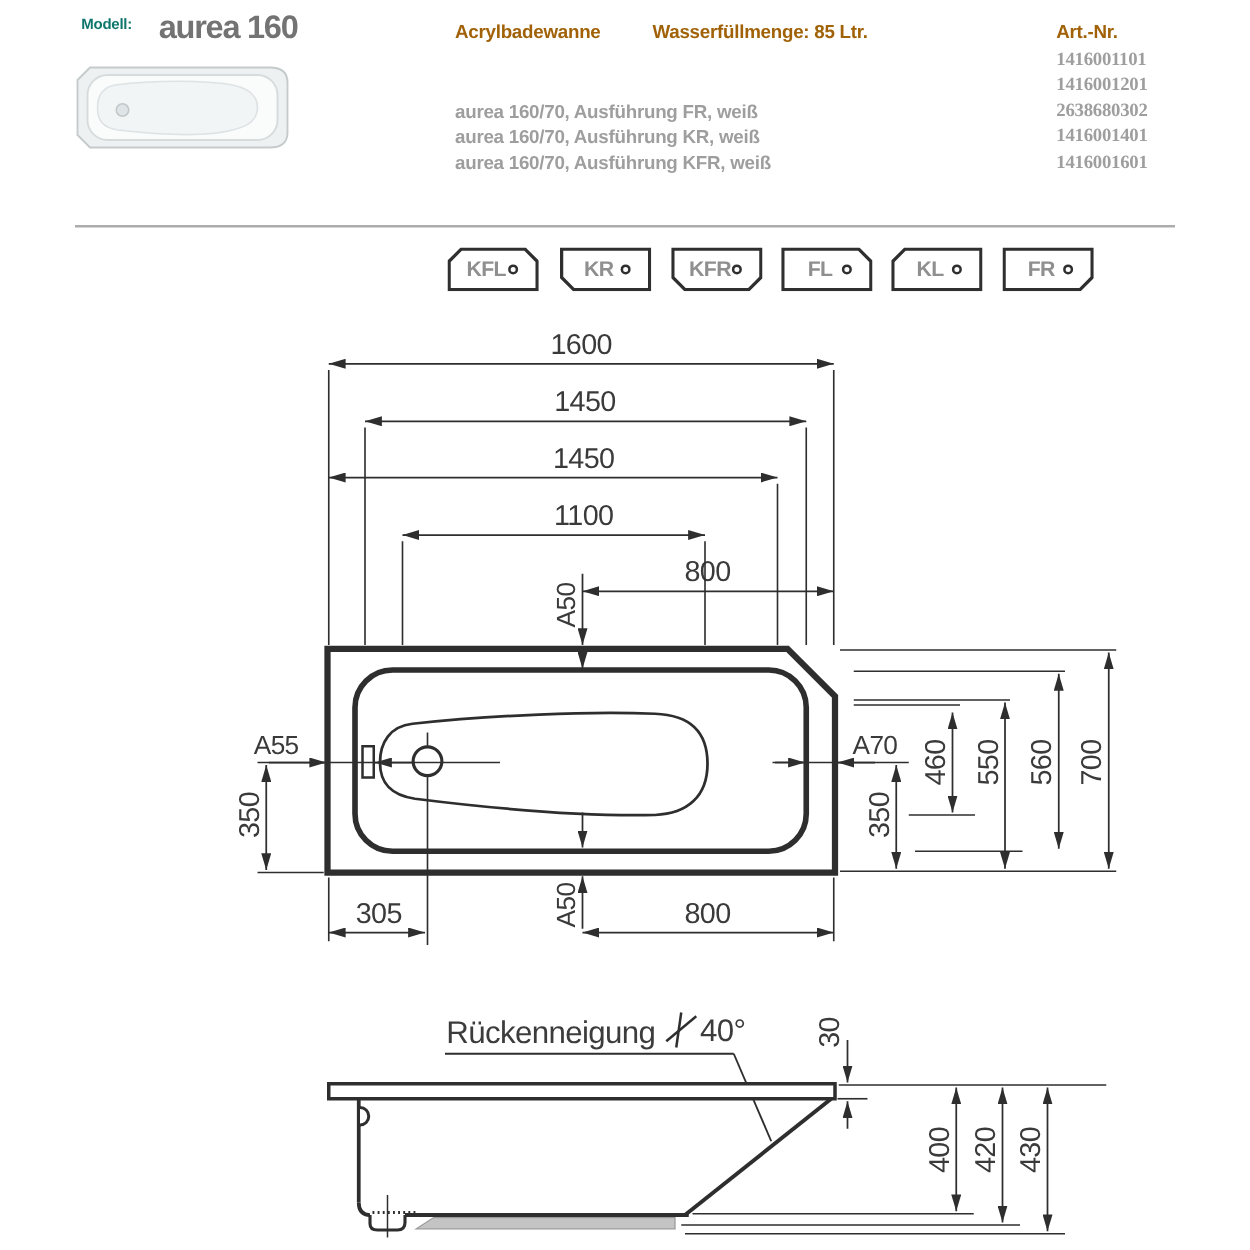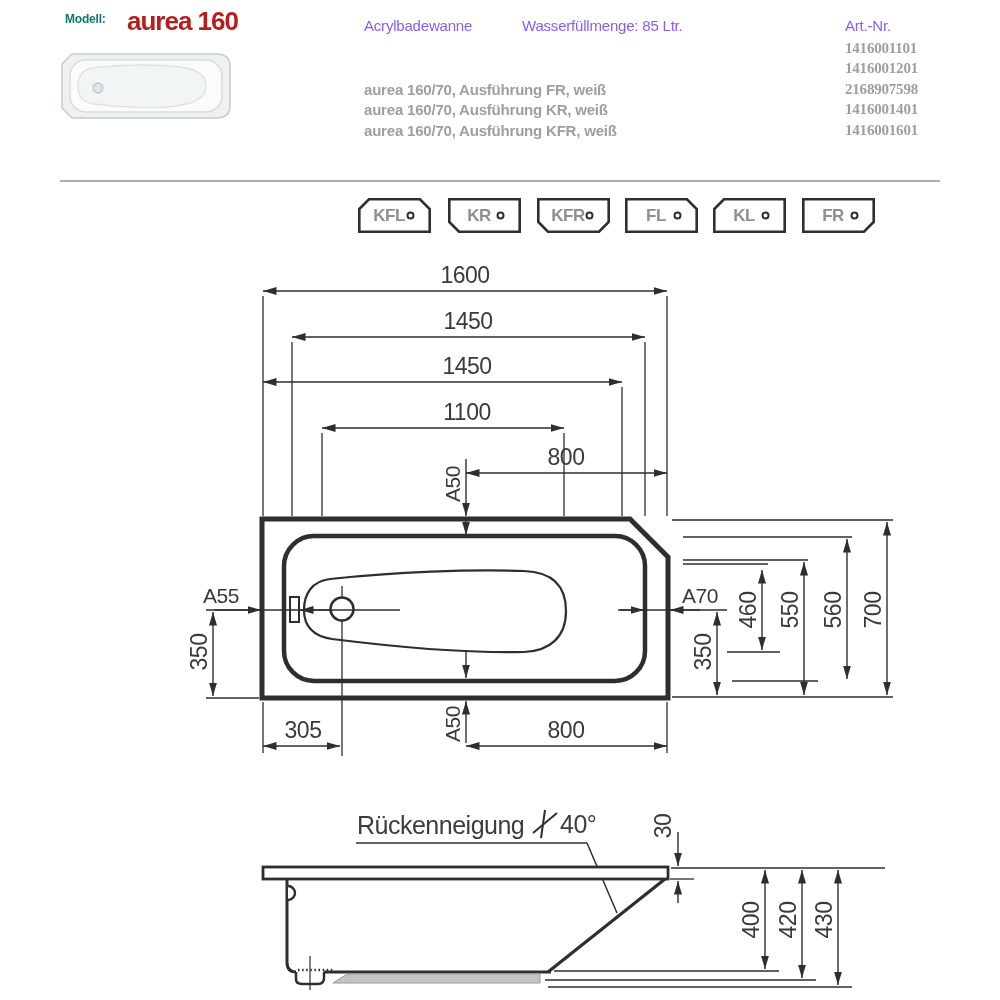--- a/index.html
+++ b/index.html
@@ -1,21 +1,21 @@
 <!DOCTYPE html>
 <html><head>
 <meta charset="utf-8">
 <style>
   html,body{margin:0;padding:0;background:#fff;}
   .sheet{position:relative;width:1000px;height:1000px;background:#fff;overflow:hidden;
          font-family:"Liberation Sans",sans-serif;}
   .abs{position:absolute;}
   .model-label{left:65px;top:12px;font-size:12px;font-weight:700;color:#0f766e;letter-spacing:-.2px;}
-  .model-name{left:127px;top:6px;font-size:26px;font-weight:700;color:#b91c1c;letter-spacing:-1px;}
-  .thead{top:17px;font-size:15px;font-weight:400;color:#8b5cf6;letter-spacing:-.2px;white-space:nowrap;}
+  .model-name{left:127px;top:6px;font-size:26px;font-weight:700;color:#737373;letter-spacing:-1px;}
+  .thead{top:17px;font-size:15px;font-weight:700;color:#a16207;letter-spacing:-.2px;white-space:nowrap;}
   .rows{left:364px;top:40px;width:600px;}
   .prow{position:relative;height:20.4px;font-size:15px;font-weight:700;color:#9e9e9e;
         letter-spacing:-.2px;white-space:nowrap;}
   .pname{position:absolute;left:0;top:0;}
   .part{position:absolute;left:481px;top:0;font-family:Liberation Serif, serif;}
   .divider{left:60px;top:180px;width:880px;height:1.5px;background:#acacac;}
   .icons .abs{top:198px;}
   svg text{font-family:"Liberation Sans",sans-serif;}
   .dimtxt{font-size:23px;fill:#3a3a3a;letter-spacing:-.5px;font-weight:400;}
   .lbltxt{font-size:21px;fill:#3a3a3a;letter-spacing:-.5px;}
@@ -43,21 +43,21 @@
 
   <div class="abs rows">
     <div class="prow">
       <span class="part">1416001101</span>
     </div>
     <div class="prow">
       <span class="part">1416001201</span>
     </div>
     <div class="prow">
       <span class="pname">aurea 160/70, Ausführung FR, weiß</span>
-      <span class="part">2168907598</span>
+      <span class="part">2638680302</span>
     </div>
     <div class="prow">
       <span class="pname">aurea 160/70, Ausführung KR, weiß</span>
       <span class="part">1416001401</span>
     </div>
     <div class="prow">
       <span class="pname">aurea 160/70, Ausführung KFR, weiß</span>
       <span class="part">1416001601</span>
     </div>
   </div>

